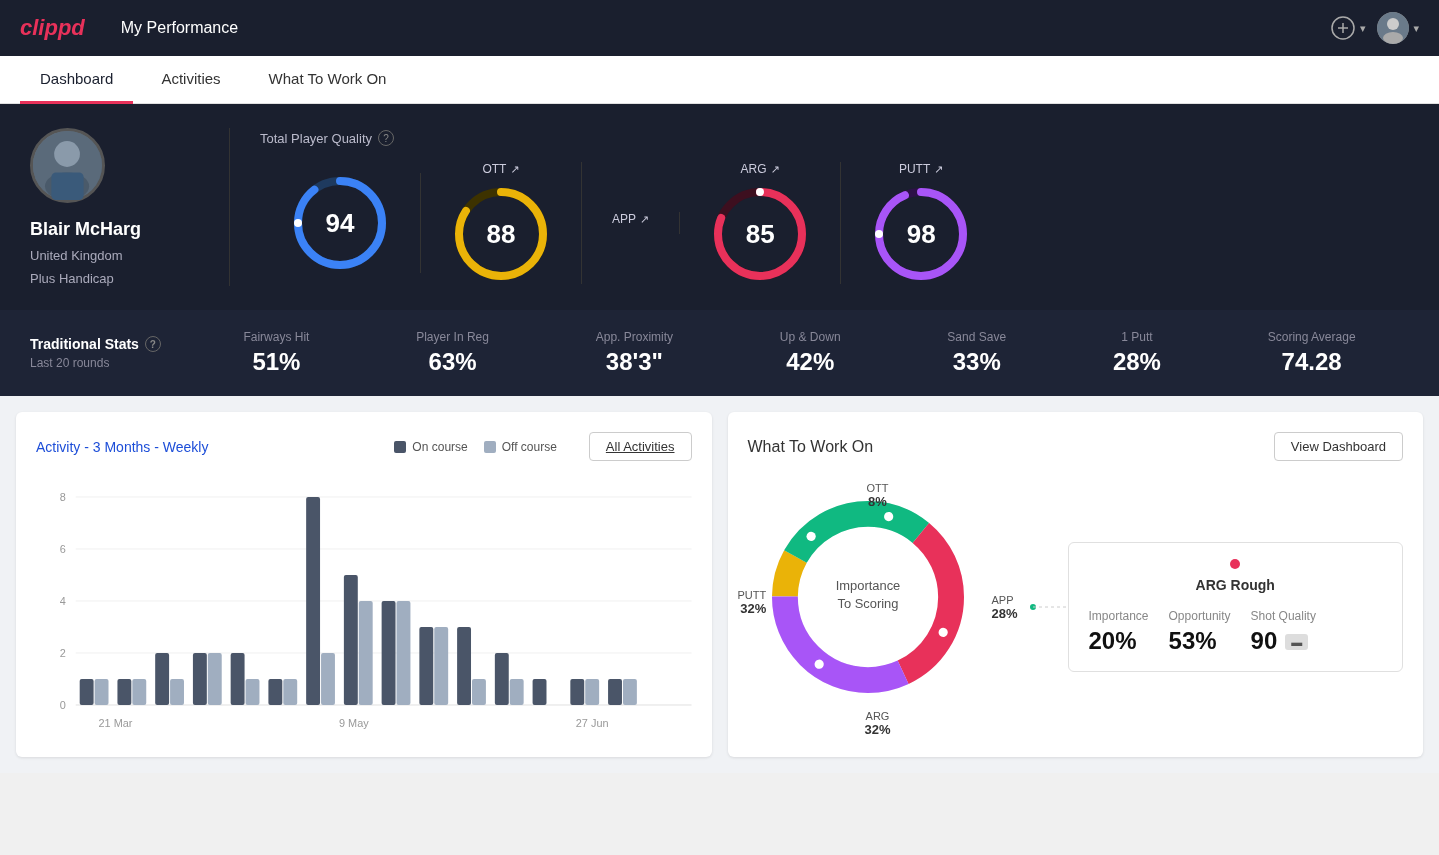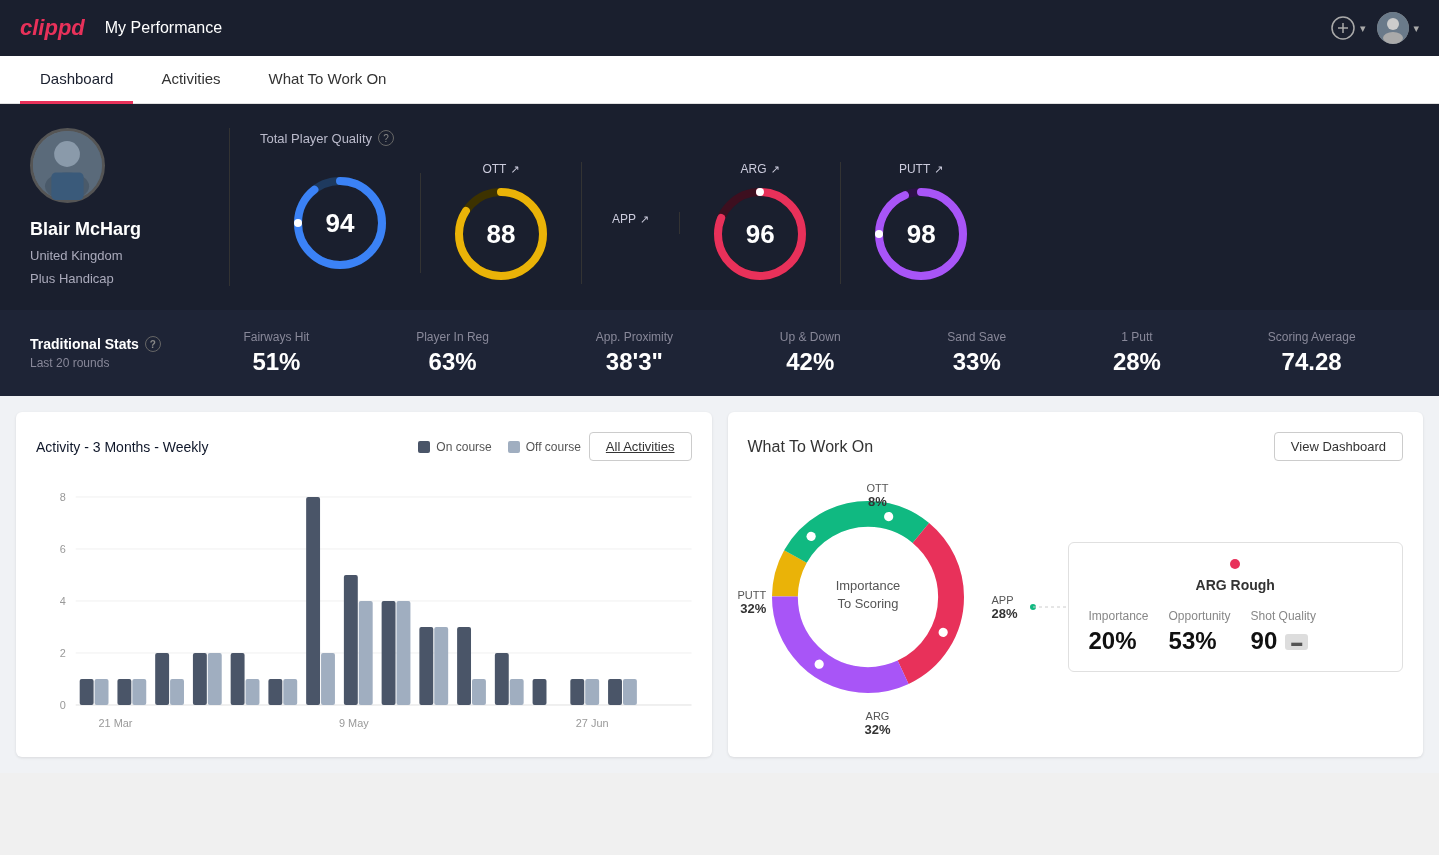--- a/index.html
+++ b/index.html
@@ -1,21 +1,21 @@
 <!DOCTYPE html>
 <html><head>
   <meta charset="utf-8">
   <style>
     * { margin: 0; padding: 0; box-sizing: border-box; }
     body { font-family: -apple-system, BlinkMacSystemFont, 'Segoe UI', sans-serif; background: #f0f0f0; width: 1439px; min-height: 855px; overflow-x: hidden; }
 
     
     .header { background: #1a1f2e; height: 56px; display: flex; align-items: center; padding: 0 20px; justify-content: space-between; }
     .logo { color: #e8315a; font-size: 22px; font-weight: bold; font-style: italic; }
-    .header-title { color: #ffffff; font-size: 16px; margin-left: 4px; }
+    .header-title { color: #ffffff; font-size: 16px; margin-left: 20px; }
     .header-left { display: flex; align-items: center; gap: 16px; }
     .header-right { display: flex; align-items: center; gap: 12px; }
     .header-add-btn { color: #aaa; font-size: 24px; cursor: pointer; display: flex; align-items: center; gap: 4px; }
     .header-avatar { width: 32px; height: 32px; border-radius: 50%; background: #888; overflow: hidden; display: flex; align-items: center; justify-content: center; color: white; font-size: 12px; }
     .header-avatar-btn { display: flex; align-items: center; gap: 4px; color: #aaa; cursor: pointer; }
 
     
     .nav-tabs { background: #ffffff; border-bottom: 1px solid #e0e0e0; display: flex; align-items: center; padding: 0 20px; height: 48px; }
     .nav-tab { padding: 14px 20px; font-size: 15px; color: #333; cursor: pointer; border-bottom: 3px solid transparent; margin-right: 8px; text-decoration: none; }
     .nav-tab.active { color: #1a1f2e; border-bottom: 3px solid #e8315a; font-weight: 500; }
@@ -50,21 +50,21 @@
     .trad-stat { display: flex; flex-direction: column; align-items: center; gap: 4px; }
     .trad-stat-label { color: #889; font-size: 12px; }
     .trad-stat-value { color: #ffffff; font-size: 24px; font-weight: 600; }
 
     
     .main-content { display: flex; gap: 16px; padding: 16px; background: #f0f2f5; min-height: 340px; }
 
     
     .chart-card { background: white; border-radius: 6px; flex: 1; padding: 20px; box-shadow: 0 1px 3px rgba(0,0,0,0.1); }
     .chart-header { display: flex; align-items: center; justify-content: space-between; margin-bottom: 16px; }
-    .chart-title { font-size: 14px; color: #0f172a; font-weight: 500; }
+    .chart-title { font-size: 14px; color: #1d4ed8; font-weight: 500; }
     .chart-legend { display: flex; align-items: center; gap: 16px; }
     .legend-item { display: flex; align-items: center; gap: 6px; font-size: 12px; color: #555; }
     .legend-dot { width: 12px; height: 12px; border-radius: 2px; }
     .legend-dot.on-course { background: #4a5568; }
     .legend-dot.off-course { background: #a0aec0; }
     .all-activities-btn { border: 1px solid #ccc; background: white; padding: 6px 16px; border-radius: 4px; font-size: 13px; cursor: pointer; color: #333; text-decoration: underline; }
 
     
     .work-on-card { background: white; border-radius: 6px; flex: 1; padding: 20px; box-shadow: 0 1px 3px rgba(0,0,0,0.1); }
     .work-on-header { display: flex; align-items: center; justify-content: space-between; margin-bottom: 16px; }
@@ -186,21 +186,21 @@
         <div class="score-label">
           <span>ARG</span>
           <span class="arrow">↗</span>
         </div>
         <div class="circle-container">
           <svg width="100" height="100" viewBox="0 0 100 100">
             <circle class="circle-bg" cx="50" cy="50" r="42" stroke="#3d0f1f" stroke-width="8"></circle>
             <circle class="circle-progress" cx="50" cy="50" r="42" stroke="#e8315a" stroke-width="8" stroke-dasharray="252" stroke-dashoffset="38" stroke-linecap="round"></circle>
             <circle cx="92" cy="50" r="4" fill="white"></circle>
           </svg>
-          <div class="circle-value">96</div>
+          <div class="circle-value">85</div>
         </div>
       </div>
 
       <div class="quality-score-item">
         <div class="score-label">
           <span>PUTT</span>
           <span class="arrow">↗</span>
         </div>
         <div class="circle-container">
           <svg width="100" height="100" viewBox="0 0 100 100">
@@ -254,21 +254,21 @@
       <div class="trad-stat-value">74.28</div>
     </div>
   </div>
 </div>
 
 <div class="main-content">
 
   <div class="chart-card">
     <div class="chart-header">
       <span class="chart-title">Activity - 3 Months - Weekly</span>
-      <div style="display:flex;align-items:center;gap:8px;">
+      <div style="display:flex;align-items:center;gap:32px;">
         <div class="chart-legend">
           <div class="legend-item">
             <div class="legend-dot on-course"></div>
             <span>On course</span>
           </div>
           <div class="legend-item">
             <div class="legend-dot off-course"></div>
             <span>Off course</span>
           </div>
         </div>

